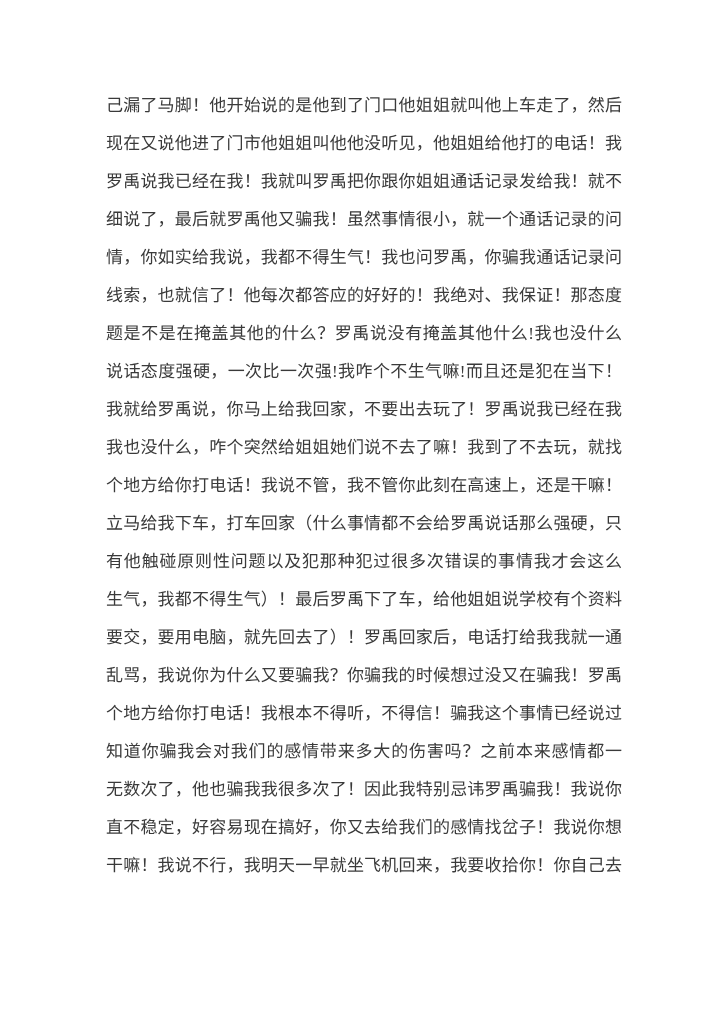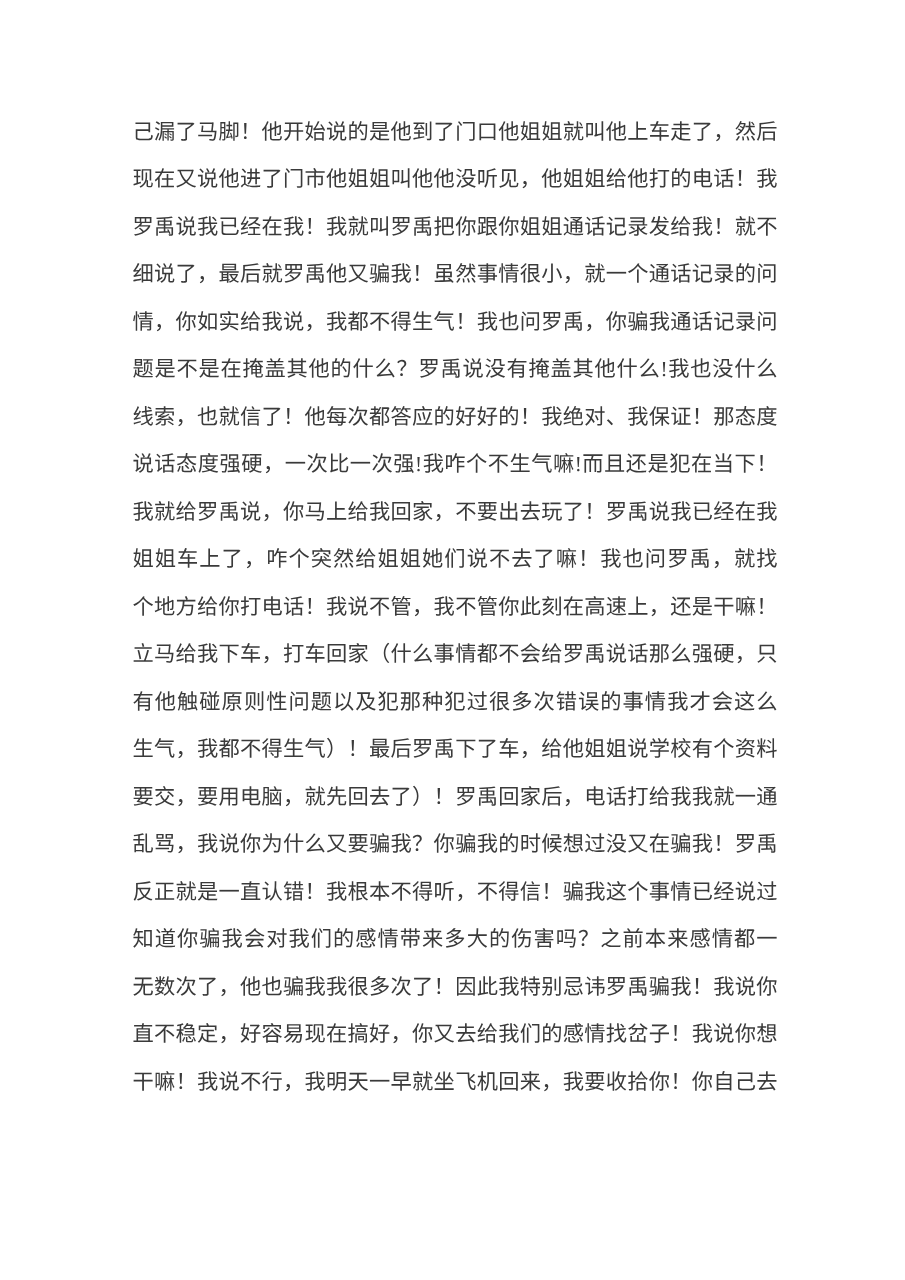--- a/index.html
+++ b/index.html
@@ -38,30 +38,30 @@
 </head>
 <body>
 
 <div class="page">
   <div class="text-block">
     <div class="line">己漏了马脚！他开始说的是他到了门口他姐姐就叫他上车走了，然后</div>
     <div class="line">现在又说他进了门市他姐姐叫他他没听见，他姐姐给他打的电话！我</div>
     <div class="line">罗禹说我已经在我！我就叫罗禹把你跟你姐姐通话记录发给我！就不详</div>
     <div class="line">细说了，最后就罗禹他又骗我！虽然事情很小，就一个通话记录的问</div>
     <div class="line">情，你如实给我说，我都不得生气！我也问罗禹，你骗我通话记录问</div>
+    <div class="line">线索，也就信了！他每次都答应的好好的！我绝对、我保证！那态度</div>
     <div class="line">题是不是在掩盖其他的什么？罗禹说没有掩盖其他什么!我也没什么</div>
-    <div class="line">线索，也就信了！他每次都答应的好好的！我绝对、我保证！那态度</div>
     <div class="line">说话态度强硬，一次比一次强!我咋个不生气嘛!而且还是犯在当下！</div>
     <div class="line">我就给罗禹说，你马上给我回家，不要出去玩了！罗禹说我已经在我</div>
-    <div class="line">姐姐车上了，咋个突然给姐姐她们说不去了嘛！我也问罗禹，就找</div>
+    <div class="line">我也没什么，咋个突然给姐姐她们说不去了嘛！我到了不去玩，就找</div>
     <div class="line">个地方给你打电话！我说不管，我不管你此刻在高速上，还是干嘛！</div>
     <div class="line">立马给我下车，打车回家（什么事情都不会给罗禹说话那么强硬，只</div>
     <div class="line">有他触碰原则性问题以及犯那种犯过很多次错误的事情我才会这么</div>
     <div class="line">生气，我都不得生气）！最后罗禹下了车，给他姐姐说学校有个资料</div>
     <div class="line">要交，要用电脑，就先回去了）！罗禹回家后，电话打给我我就一通</div>
     <div class="line">乱骂，我说你为什么又要骗我？你骗我的时候想过没又在骗我！罗禹</div>
-    <div class="line">反正就是一直认错！我根本不得听，不得信！骗我这个事情已经说过</div>
+    <div class="line">个地方给你打电话！我根本不得听，不得信！骗我这个事情已经说过</div>
     <div class="line">知道你骗我会对我们的感情带来多大的伤害吗？之前本来感情都一</div>
     <div class="line">无数次了，他也骗我我很多次了！因此我特别忌讳罗禹骗我！我说你</div>
     <div class="line">直不稳定，好容易现在搞好，你又去给我们的感情找岔子！我说你想</div>
     <div class="line">干嘛！我说不行，我明天一早就坐飞机回来，我要收拾你！你自己去</div>
   </div>
 </div>
 
 </body></html>

